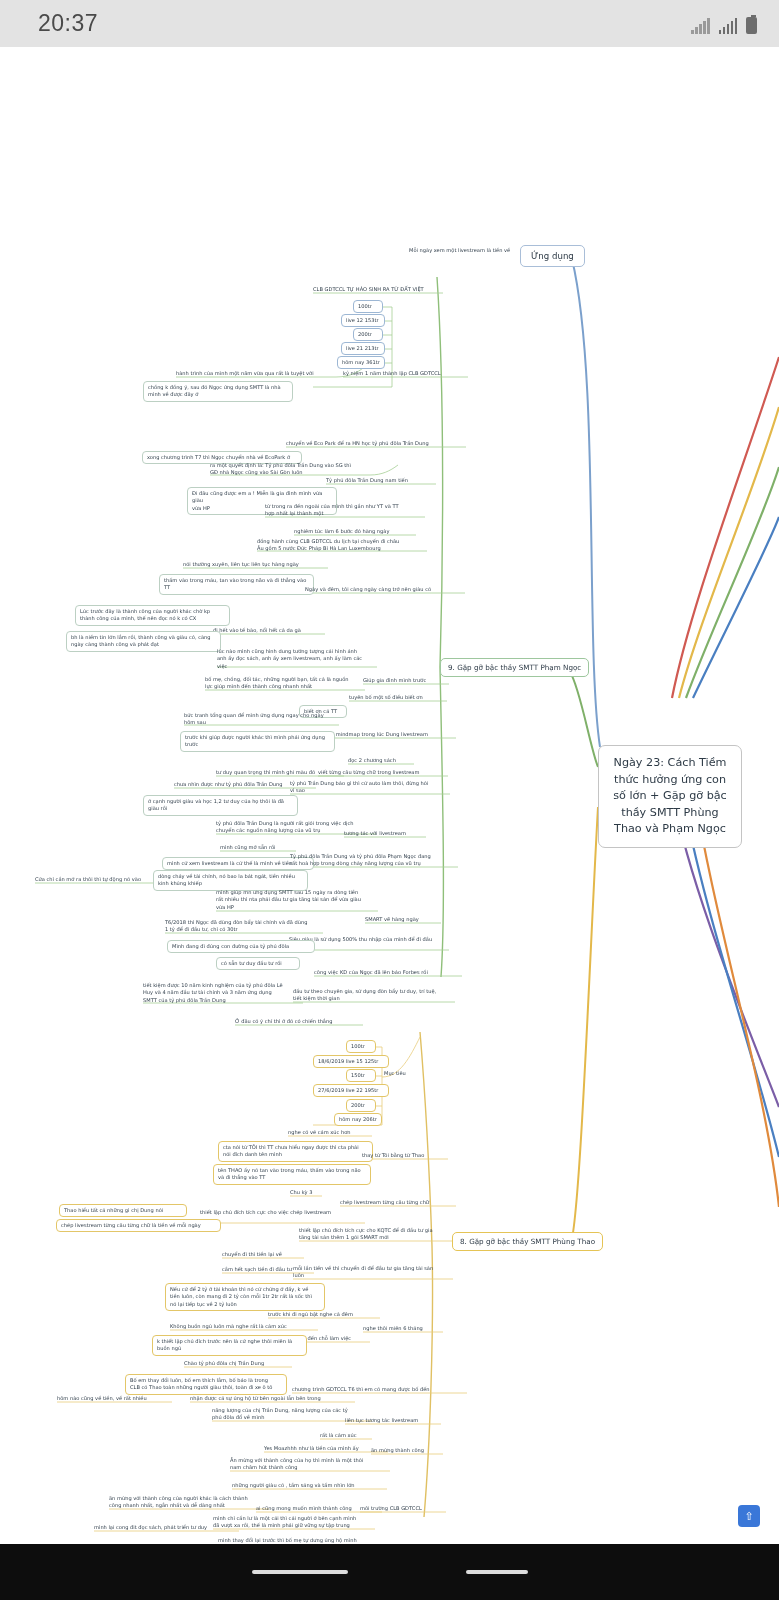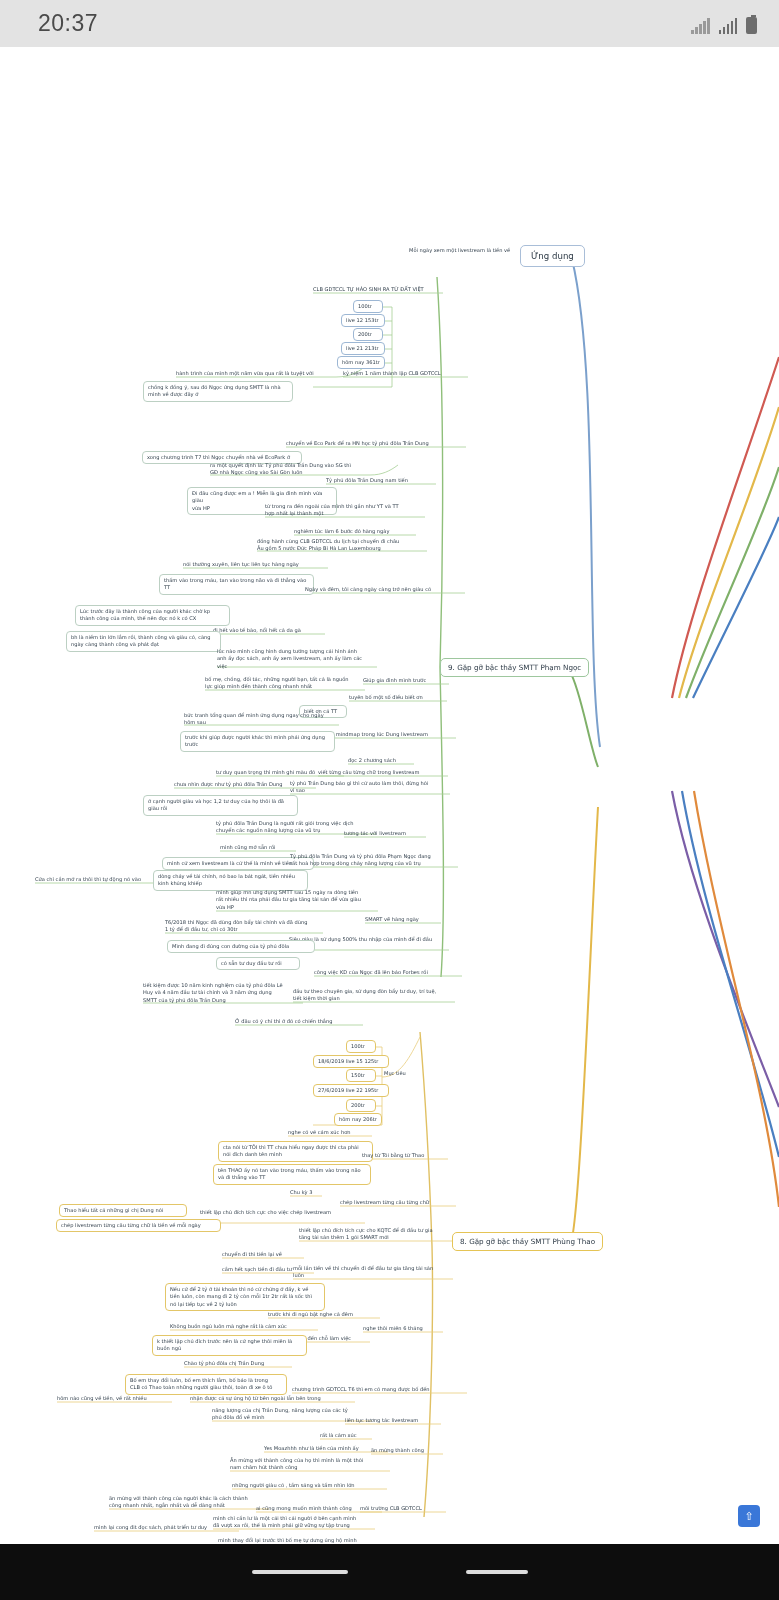--- a/index.html
+++ b/index.html
@@ -200,20 +200,21 @@
         <path d="M346,1000 H382 V1078 H313"></path>
         <path d="M313,1015 H382"></path>
         <path d="M346,1029 H382"></path>
         <path d="M313,1044 H382"></path>
         <path d="M346,1059 H382"></path>
         <path d="M334,1073 H382"></path>
         <path d="M382,1030 C400,1030 410,1010 420,990"></path>
       </g>
     </svg>
 
+    <div class="central">Ngày 23: Cách Tiềm thức hưởng ứng con số lớn + Gặp gỡ bậc thầy SMTT Phùng Thao và Phạm Ngọc</div>
 
     <div class="branch-head blue" style="left:520px; top:198px;">Ứng dụng</div>
     <div class="branch-head" style="left:440px; top:611px;text-align:right;">9. Gặp gỡ bậc thầy SMTT Phạm Ngọc</div>
     <div class="branch-head y" style="left:452px; top:1185px;">8. Gặp gỡ bậc thầy SMTT Phùng Thao</div>
 
     <div id="leaf-layer">
         <div class="node blue " style="left: 409px; top: 200px; width: 120px;">Mỗi ngày xem một livestream là tiền về</div>
         <div class="node blue " style="left: 313px; top: 239px; width: 130px;">CLB GDTCCL TỰ HÀO SINH RA TỪ ĐẤT VIỆT</div>
         <div class="node blue boxed" style="left: 353px; top: 253px; width: 30px;">100tr</div>
         <div class="node blue boxed" style="left: 341px; top: 267px; width: 44px;">live 12 153tr</div>

